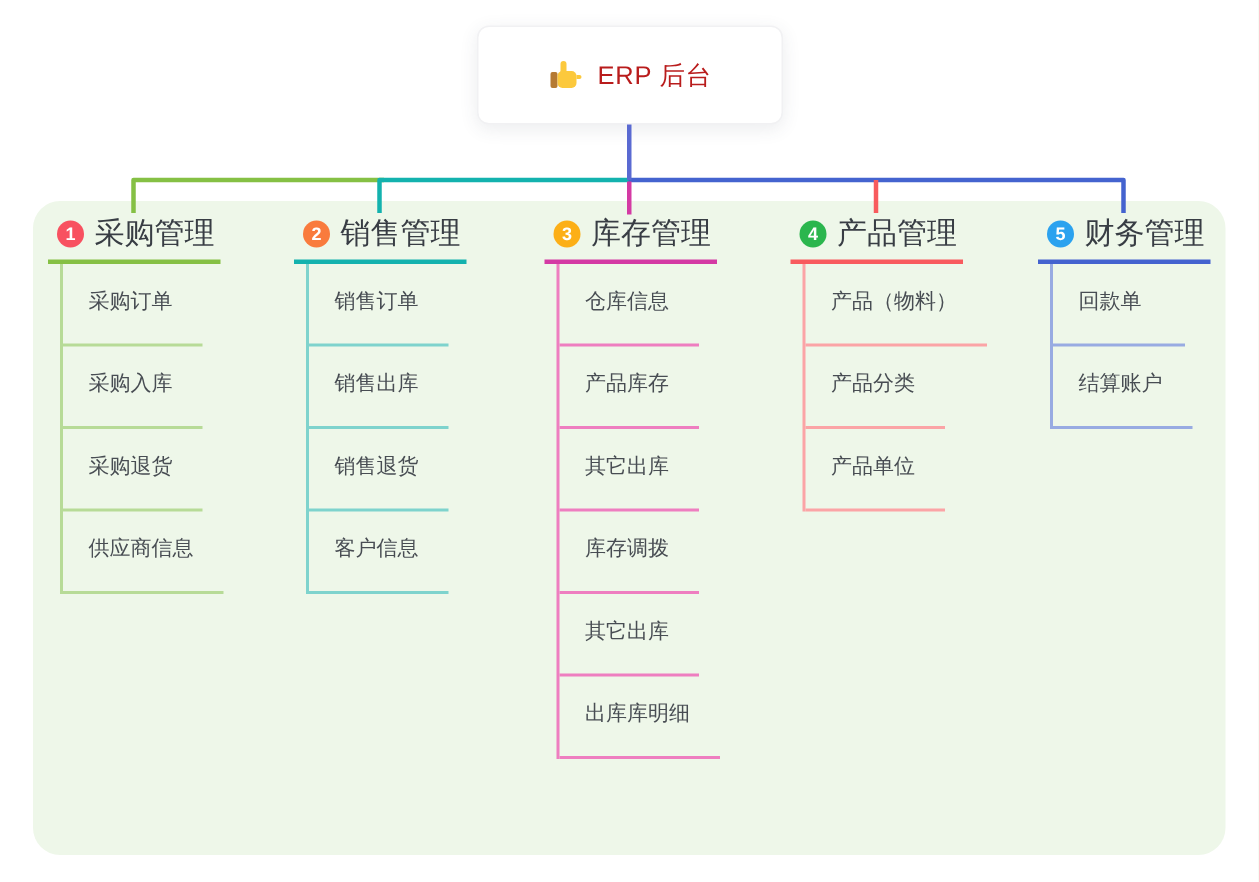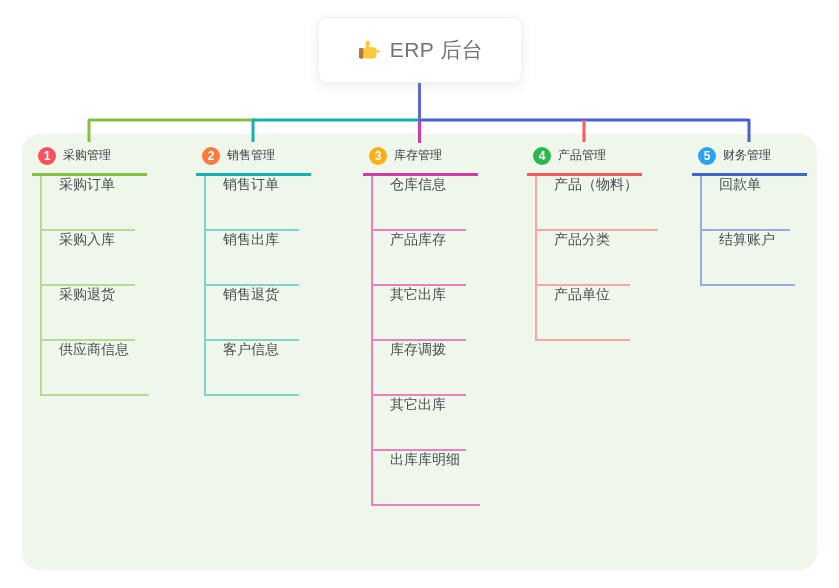--- a/index.html
+++ b/index.html
@@ -10,21 +10,21 @@
   }
   
   .root-card{
     position:absolute;left:318px;top:17px;width:204px;height:66px;
     background:#ffffff;border:1px solid #f1f1f3;border-radius:8px;
     box-shadow:0 3px 12px rgba(60,70,90,.10);
     display:flex;align-items:center;justify-content:center;gap:9px;
     box-sizing:border-box;
   }
   .root-card .title{
-    font-size:21px;color:#737373;font-weight:500;letter-spacing:.5px;
+    font-size:17px;color:#b91c1c;font-weight:500;letter-spacing:.5px;
   }
   .thumb-icon{width:24px;height:24px;flex:0 0 auto;}
   
   svg.connectors{position:absolute;left:0;top:0;z-index:3;pointer-events:none;}
   svg.connectors path{fill:none;stroke-width:3;stroke-linejoin:round;stroke-linecap:butt;}
   
   .panel{
     position:absolute;left:22px;top:134px;width:795px;height:436px;
     background:var(--panel,#eef7e9);border-radius:18px;z-index:1;
   }
@@ -34,33 +34,33 @@
   .b1{left:196px;--line:var(--c1); --light:var(--c1l); --badge:var(--badge1);}
   .b2{left:363px;--line:var(--c2); --light:var(--c2l); --badge:var(--badge2);}
   .b3{left:527px;--line:var(--c3); --light:var(--c3l); --badge:var(--badge3);}
   .b4{left:692px;--line:var(--c4); --light:var(--c4l); --badge:var(--badge4);}
   .branch-title{
     width:115px;box-sizing:border-box;
     display:flex;align-items:center;gap:7px;
     padding:0 0 7px 6px;border-bottom:3px solid var(--line);
     cursor:pointer;
   }
-  .branch-title .label{font-size:12px;color:#383d44;font-weight:500;line-height:20px;white-space:nowrap;font-family:Liberation Mono, monospace;}
+  .branch-title .label{font-size:20px;color:#383d44;font-weight:500;line-height:20px;white-space:nowrap;}
   .badge{
     width:18px;height:18px;border-radius:50%;flex:0 0 auto;
     background:var(--badge);color:#fff;font-size:12px;font-weight:600;
     display:flex;align-items:center;justify-content:center;line-height:1;
   }
   .children{
     margin-left:8px;width:max-content;
     border-left:2px solid var(--light);
   }
   .child{
     box-sizing:border-box;height:55px;width:max-content;min-width:88px;
-    display:flex;align-items:flex-start;
+    display:flex;align-items:center;
     padding:0 20px 6px 17px;
     border-bottom:2px solid var(--light);
     cursor:pointer;
   }
   .child .label{font-size:14px;color:#484d53;line-height:16px;white-space:nowrap;}
 </style>
 </head>
 <body>
 
 <div class="panel"></div>

